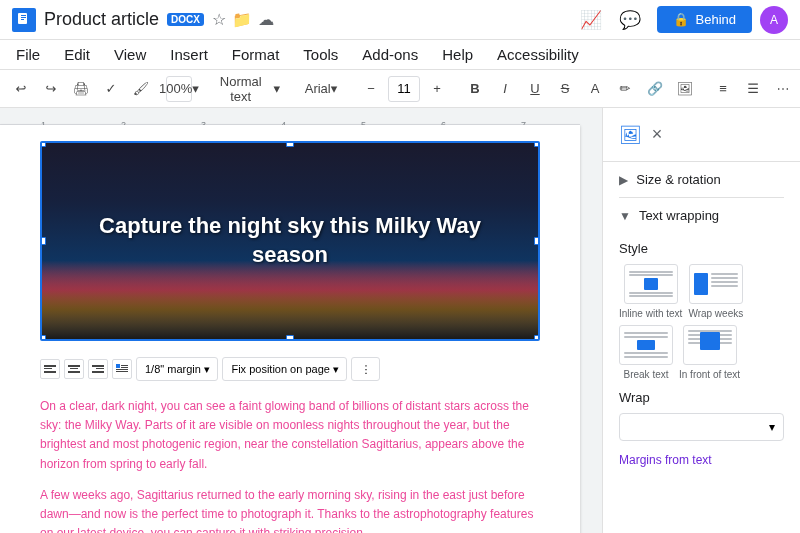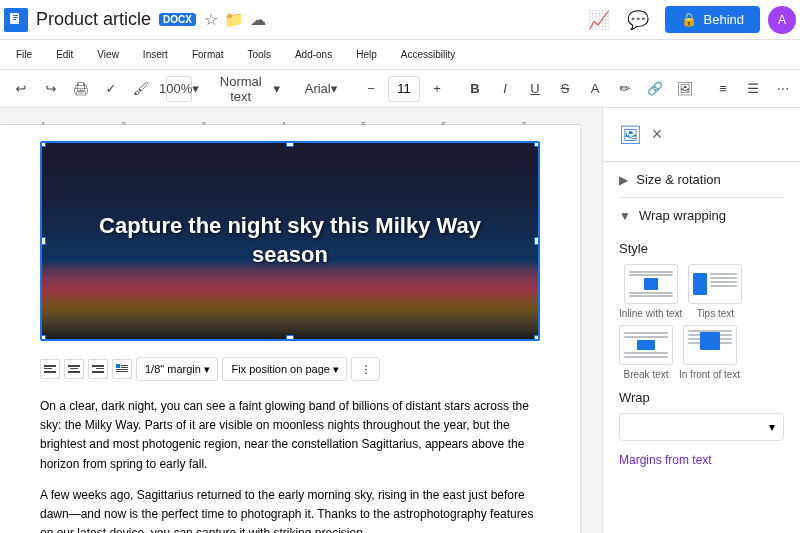--- a/index.html
+++ b/index.html
@@ -4,21 +4,21 @@
   <style>
     * { box-sizing: border-box; margin: 0; padding: 0; }
     body { font-family: Arial, sans-serif; font-size: 13px; background: #f1f3f4; width: 800px; height: 533px; overflow: hidden; display: flex; flex-direction: column; }
 
     
     .title-bar {
       height: 40px;
       background: #fff;
       display: flex;
       align-items: center;
-      padding: 0 4px;
+      padding: 0 12px;
       border-bottom: 1px solid #e0e0e0;
       gap: 8px;
     }
     .app-icon { width: 24px; height: 24px; background: #1a73e8; border-radius: 2px; display: flex; align-items: center; justify-content: center; color: white; font-size: 14px; font-weight: bold; }
     .doc-title { font-size: 18px; color: #202124; font-weight: 400; }
     .doc-badge { background: #1a73e8; color: white; font-size: 10px; padding: 1px 4px; border-radius: 3px; font-weight: 600; }
     .title-icons { display: flex; gap: 6px; align-items: center; color: #5f6368; font-size: 16px; }
     .spacer { flex: 1; }
     .share-btn { background: #1a73e8; color: white; border: none; border-radius: 4px; padding: 6px 16px; font-size: 13px; cursor: pointer; display: flex; align-items: center; gap: 6px; }
     .avatar { width: 28px; height: 28px; border-radius: 50%; background: #a142f4; color: white; font-size: 12px; display: flex; align-items: center; justify-content: center; }
@@ -26,21 +26,21 @@
     
     .menu-bar {
       height: 30px;
       background: #fff;
       display: flex;
       align-items: center;
       padding: 0 12px;
       gap: 16px;
       border-bottom: 1px solid #e0e0e0;
     }
-    .menu-item { font-size: 10px; color: #202124; cursor: pointer; padding: 2px 4px; border-radius: 3px; }
+    .menu-item { font-size: 15px; color: #202124; cursor: pointer; padding: 2px 4px; border-radius: 3px; }
 
     
     .toolbar {
       height: 38px;
       background: #fff;
       display: flex;
       align-items: center;
       padding: 0 8px;
       gap: 4px;
       border-bottom: 1px solid #e0e0e0;
@@ -160,21 +160,21 @@
       height: 24px; border: 1px solid #dadce0; background: white; border-radius: 3px;
       font-size: 11px; padding: 0 8px; cursor: pointer; display: flex; align-items: center; gap: 3px;
     }
     .img-tb-icon { 
       width: 20px; height: 20px; border: 1px solid #dadce0; background: white; 
       border-radius: 2px; cursor: pointer; display: flex; align-items: center; justify-content: center;
       font-size: 11px;
     }
 
     
-    .doc-text { font-size: 12px; color: #000000; line-height: 1.6; margin-bottom: 12px; }
+    .doc-text { font-size: 12px; color: #ec4899; line-height: 1.6; margin-bottom: 12px; }
 
     
     .sidebar {
       width: 198px;
       background: white;
       border-left: 1px solid #e0e0e0;
       display: flex;
       flex-direction: column;
       overflow-y: auto;
     }
@@ -429,21 +429,21 @@
       <div class="section-header">
         <span class="chevron">▶</span>
         <span class="section-label">Size &amp; rotation</span>
       </div>
       <div class="section-divider"></div>
     </div>
 
     <div class="sidebar-section">
       <div class="section-header">
         <span class="chevron">▼</span>
-        <span class="section-label">Wrap wrapping</span>
+        <span class="section-label">Text wrapping</span>
       </div>
 
       <div class="section-content">
         <div class="wrapping-style-label">Style</div>
 
         <div class="wrapping-options">
 
           <div class="wrap-option">
             <div class="wrap-icon">
               <div style="display:flex; flex-direction:column; align-items:center; gap:2px; padding:4px; width:100%;">
@@ -466,21 +466,21 @@
               <div style="display:flex; gap:3px; padding:4px; width:100%; align-items:flex-start;">
                 <div style="width:14px; height:22px; background:#1a73e8; border-radius:1px; flex-shrink:0;"></div>
                 <div style="display:flex; flex-direction:column; gap:2px; flex:1;">
                   <div style="height:2px; background:#bdc1c6; border-radius:1px;"></div>
                   <div style="height:2px; background:#bdc1c6; border-radius:1px;"></div>
                   <div style="height:2px; background:#bdc1c6; border-radius:1px;"></div>
                   <div style="height:2px; background:#bdc1c6; border-radius:1px;"></div>
                 </div>
               </div>
             </div>
-            <span class="wrap-label">Tips text</span>
+            <span class="wrap-label">Wrap weeks</span>
           </div>
 
           <div class="wrap-option">
             <div class="wrap-icon">
               <div style="display:flex; flex-direction:column; padding:4px; gap:2px; width:100%;">
                 <div style="height:2px; background:#bdc1c6; border-radius:1px;"></div>
                 <div style="height:2px; background:#bdc1c6; border-radius:1px;"></div>
                 <div style="display:flex; justify-content:center;">
                   <div style="width:18px; height:10px; background:#1a73e8; border-radius:1px;"></div>
                 </div>

